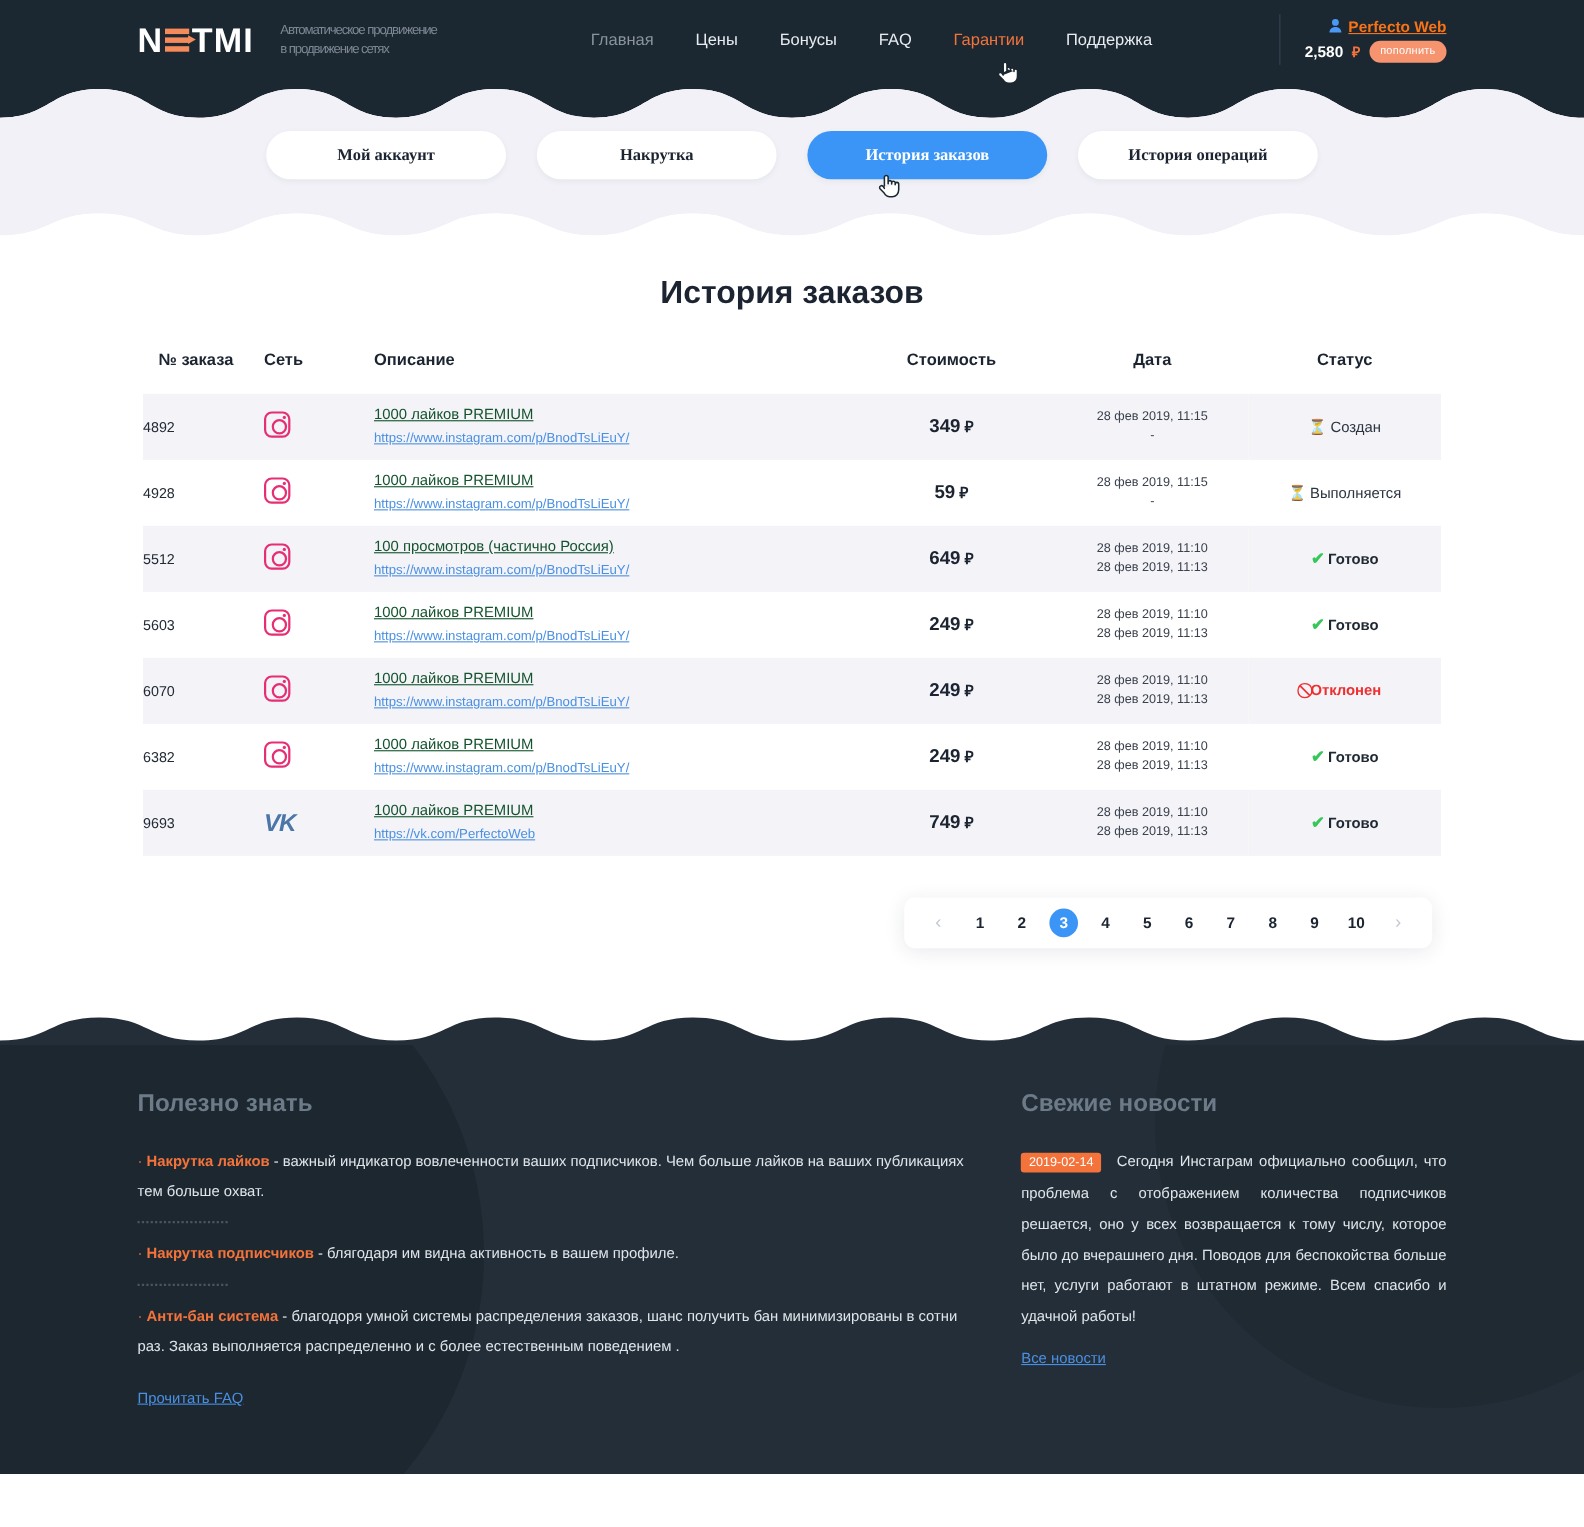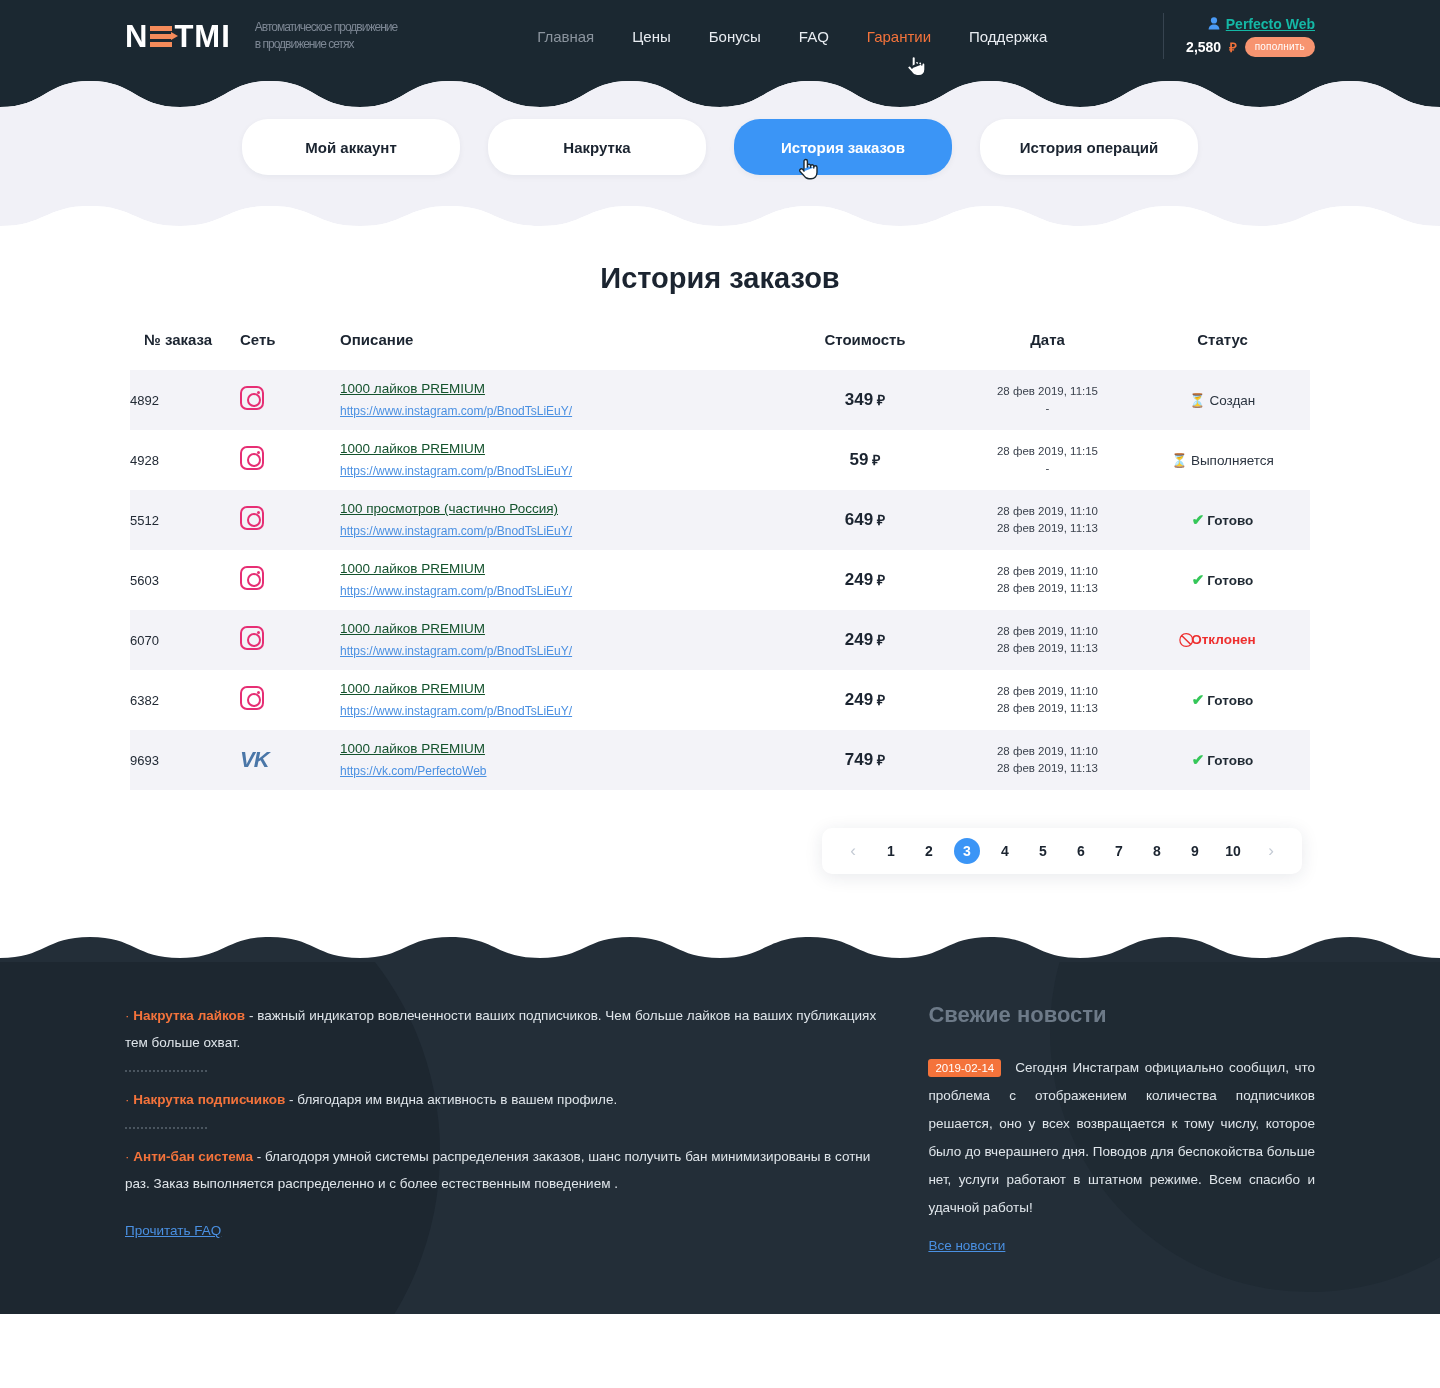--- a/index.html
+++ b/index.html
@@ -107,21 +107,21 @@
     display: flex;
     flex-direction: column;
     justify-content: center;
     gap: 5px;
   }
   .account-user {
     display: flex; align-items: center; gap: 6px;
     justify-content: flex-end;
   }
   .account-user .name {
-    color: #14b8a6;
+    color: #f97316;
     font-size: 14px;
     font-weight: bold;
     text-decoration: underline;
   }
   .balance-row { display: flex; align-items: center; gap: 8px; }
   .balance { color: #ffffff; font-size: 14px; font-weight: bold; }
   .rub { color: #f4733b; font-size: 13px; font-weight: bold; }
   .btn-topup {
     background: #f79470;
     color: #ffffff;
@@ -149,27 +149,27 @@
     margin: 0 auto;
     display: flex;
     gap: 28px;
     justify-content: center;
     position: relative;
   }
   .tab {
     background: #ffffff;
     border: none;
     border-radius: 26px;
-    height: 56px;
+    height: 44px;
     min-width: 218px;
     font-size: 15px;
     font-weight: bold;
     color: #1b2430;
     cursor: pointer;
-    font-family: Liberation Sans, sans-serif;
+    font-family: Liberation Serif, serif;
     box-shadow: 0 2px 6px rgba(20,30,50,.05);
   }
   .tab.active { background: #3b95f6; color: #ffffff; }
   .tab-cursor { position: absolute; left: 672px; top: 38px; }
 
   
   .main { background: #ffffff; padding-top: 32px; position: relative; }
   .container { width: 1180px; margin: 0 auto; }
   .page-title {
     text-align: center;
@@ -496,20 +496,21 @@
   </main>
 
   <svg class="wave" viewBox="0 0 1440 30" preserveAspectRatio="none" style="height:30px; margin-top:58px;">
     <path d="M0,26 C 45,26 45,5 90,5 C135,5 135,26 180,26 C225,26 225,5 270,5 C315,5 315,26 360,26 C405,26 405,5 450,5 C495,5 495,26 540,26 C585,26 585,5 630,5 C675,5 675,26 720,26 C765,26 765,5 810,5 C855,5 855,26 900,26 C945,26 945,5 990,5 C1035,5 1035,26 1080,26 C1125,26 1125,5 1170,5 C1215,5 1215,26 1260,26 C1305,26 1305,5 1350,5 C1395,5 1395,26 1440,26 L1440,30 L0,30 Z" fill="#232e38"></path>
   </svg>
 
   <section class="footer-dark">
     <div class="footer-inner">
 
       <div class="fcol-left">
+        <div class="f-head">Полезно знать</div>
 
         <p class="useful-item">
           <span class="bullet">· </span><b>Накрутка лайков</b><span> - важный индикатор вовлеченности  ваших подписчиков. Чем больше лайков на ваших публикациях тем больше охват.</span>
         </p>
         <div class="dotsep"></div>
 
         <p class="useful-item">
           <span class="bullet">· </span><b>Накрутка подписчиков</b><span> - блягодаря им видна активность в вашем профиле.</span>
         </p>
         <div class="dotsep"></div>

